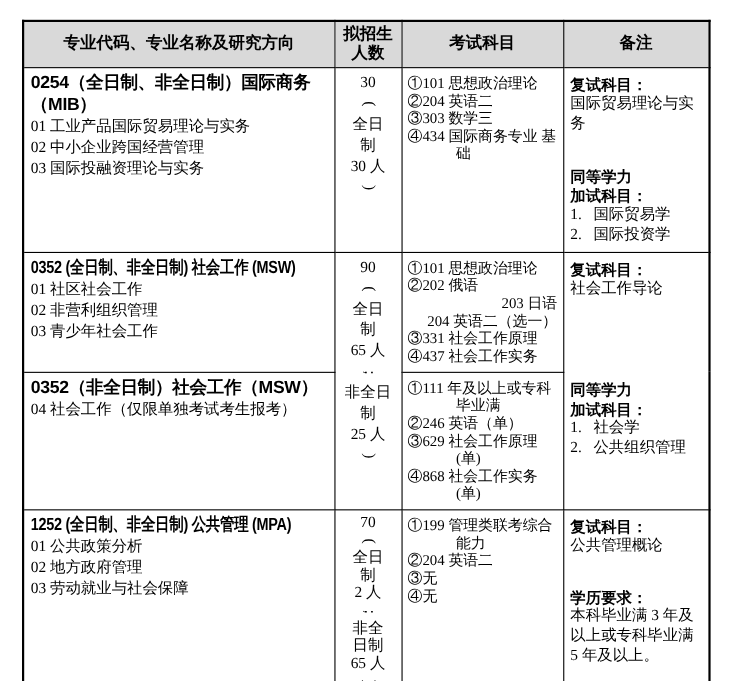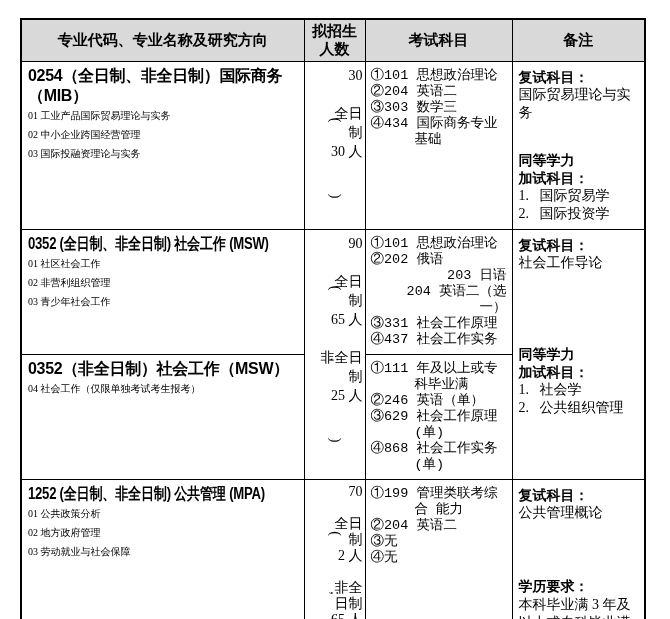--- a/index.html
+++ b/index.html
@@ -34,43 +34,43 @@
 
   .prog-title {
     font-family: "Liberation Sans", "DejaVu Sans", sans-serif;
     font-weight: bold; font-size: 16px; line-height: 20px;
     letter-spacing: -0.3px;
   }
   .condensed {
     display: inline-block; white-space: nowrap;
     transform: scaleX(0.82); transform-origin: 0 50%;
   }
-  .dir { font-size: 10px; line-height: 19px; }
-
-  .quota-cell { text-align: right; padding: 4px 2px; font-size: 14px; }
+  .dir { font-size: 14px; line-height: 19px; }
+
+  .quota-cell { text-align: center; padding: 4px 2px; font-size: 14px; }
   .qline { line-height: 19px; }
   .qline.rot { transform: rotate(90deg); }
   .quota-cell.tight .qline { line-height: 16px; }
 
-  .exam-cell { padding: 6px 5px; font-family: Liberation Mono, monospace; }
+  .exam-cell { padding: 6px 5px; }
   .exam-item {
     font-size: 13.5px; line-height: 16px;
     padding-left: 44px; text-indent: -44px;
   }
   .exam-item.sub { padding-left: 58px; text-align: right; }
 
   .rm-cell { padding: 6px 6px; }
   .rm-label {
     font-family: "Liberation Sans", "DejaVu Sans", sans-serif;
     font-weight: bold; font-size: 14px; line-height: 18px;
   }
   .rm-text { font-size: 14px; line-height: 18px; white-space: pre-wrap; }
   .gap-r1  { margin-top: 29px; }
   .gap-r23 { margin-top: 73px; }
-  .gap-r4  { margin-top: 56px; font-family: Liberation Mono, monospace; }
+  .gap-r4  { margin-top: 28px; }
 </style>
 </head>
 <body>
 
 <div class="sheet">
   <table class="adm">
     <colgroup>
         <col class="c1">
         <col class="c2">
         <col class="c3">

